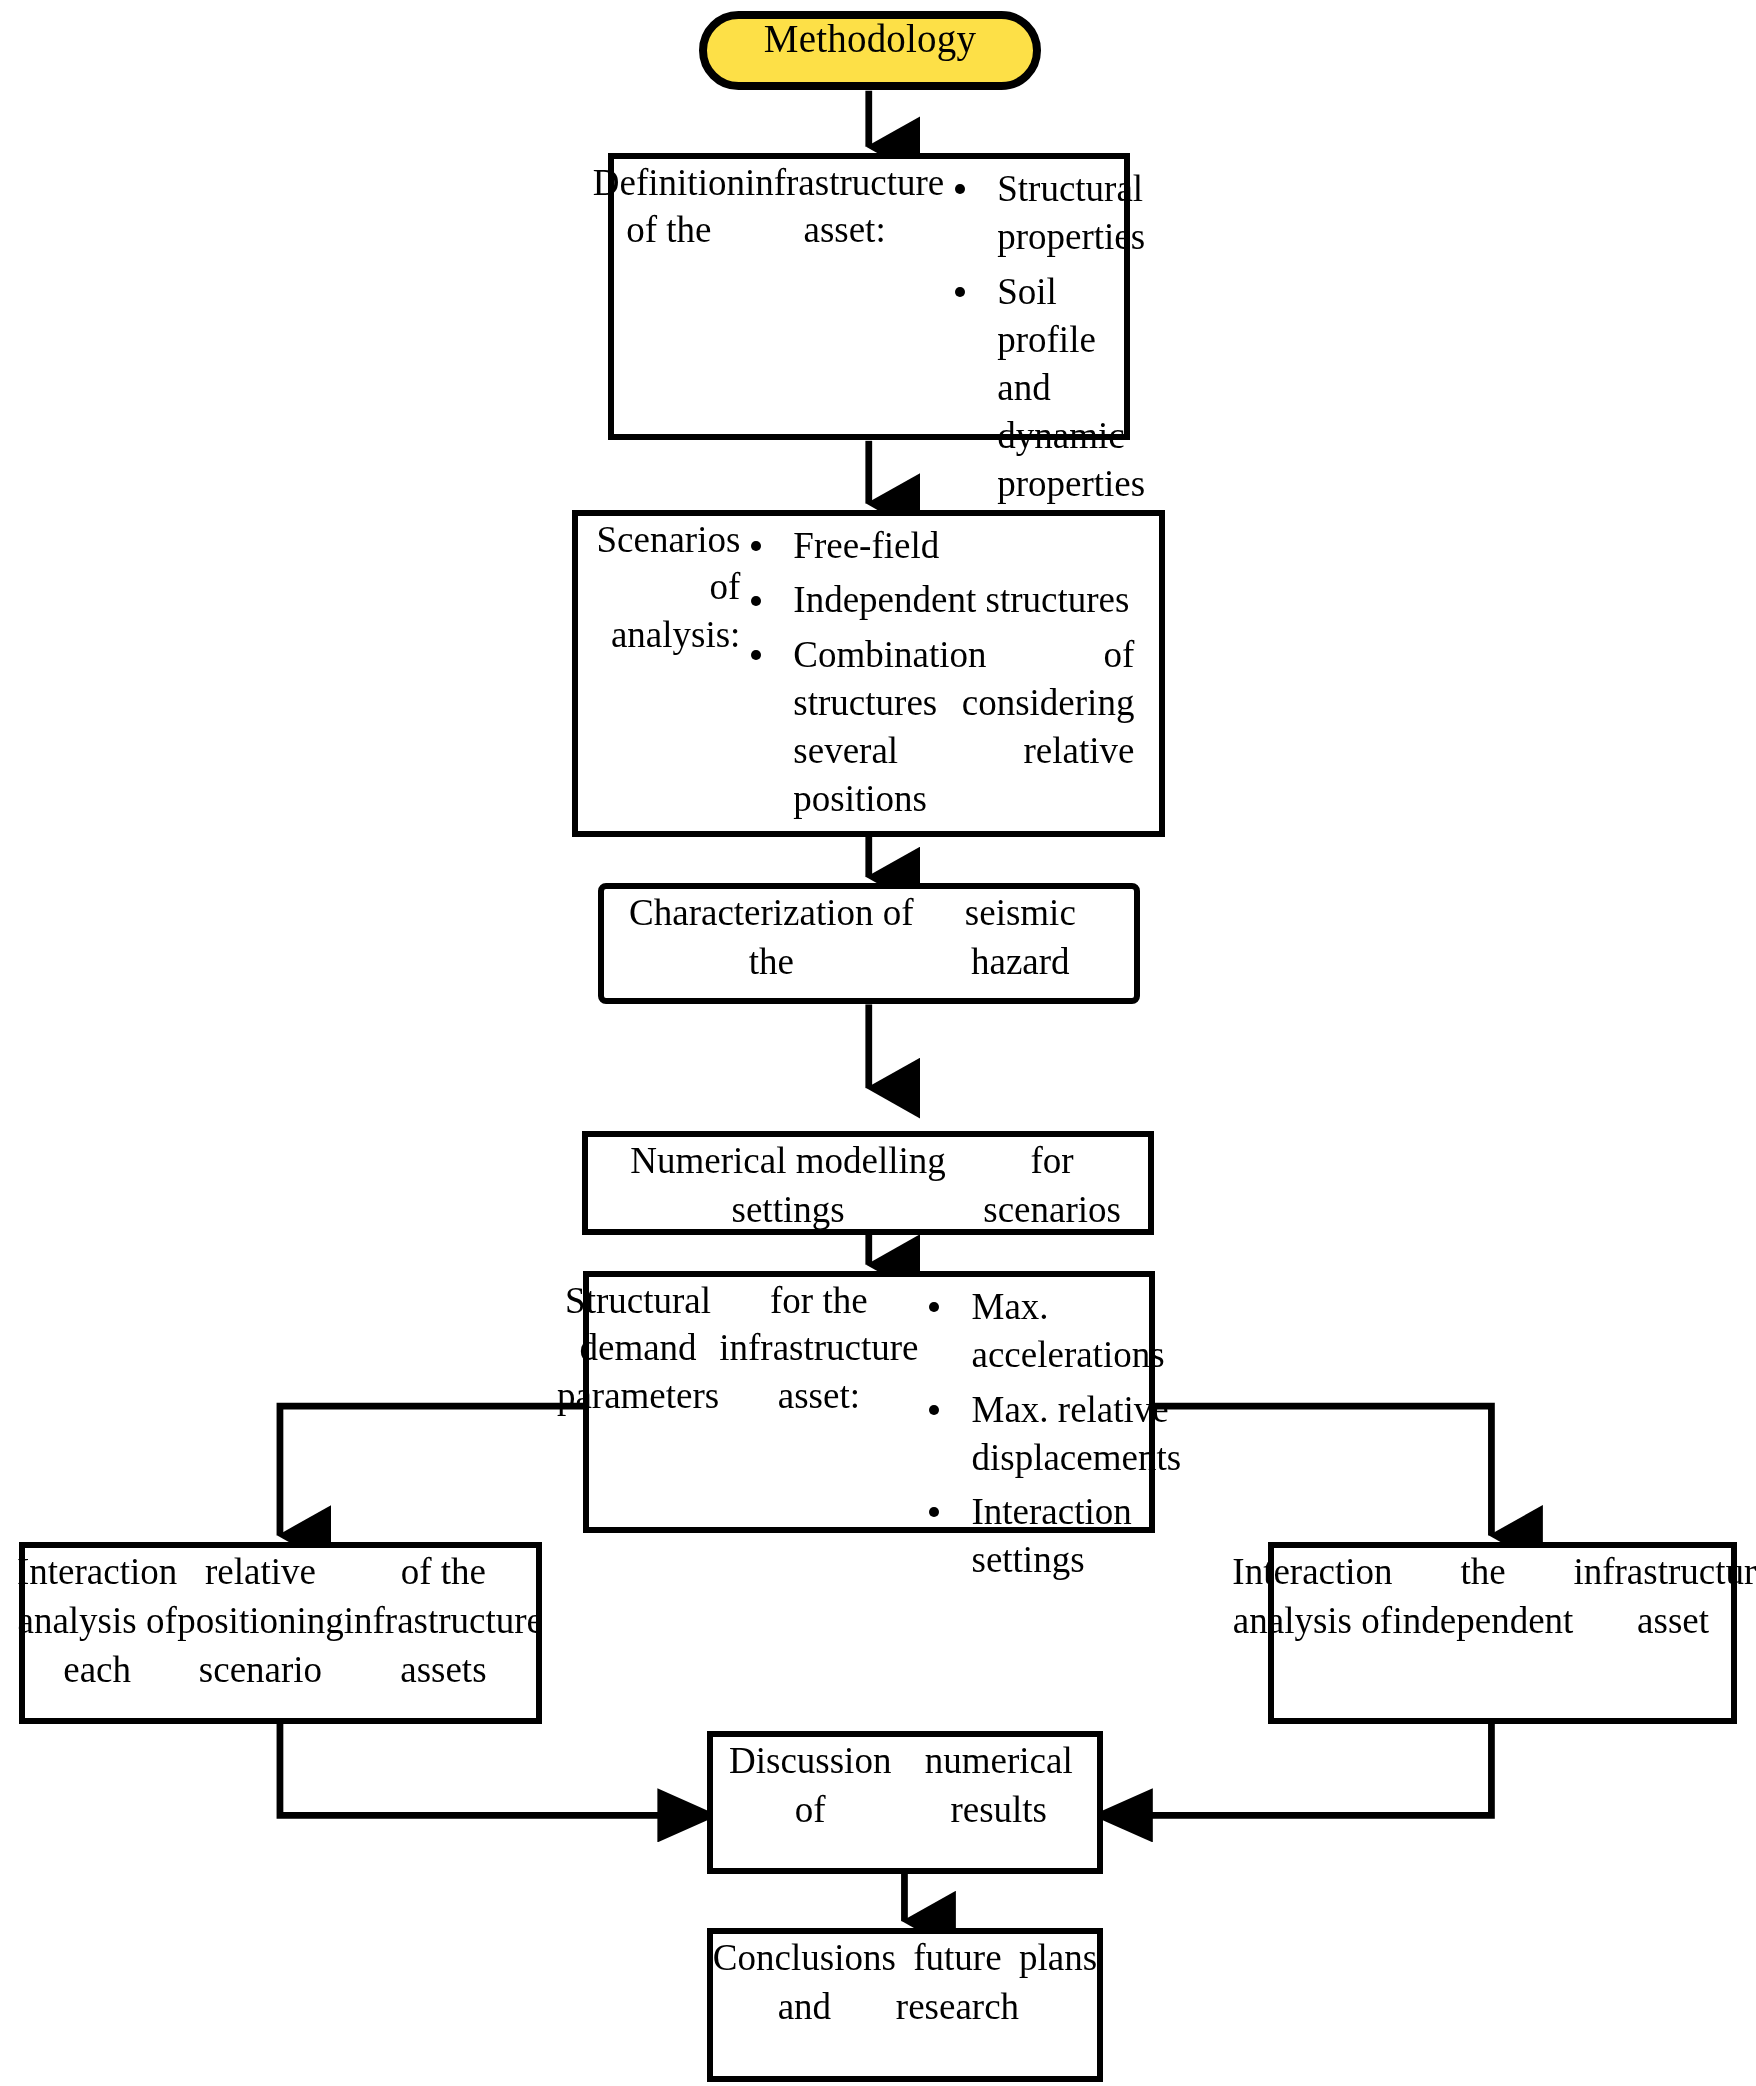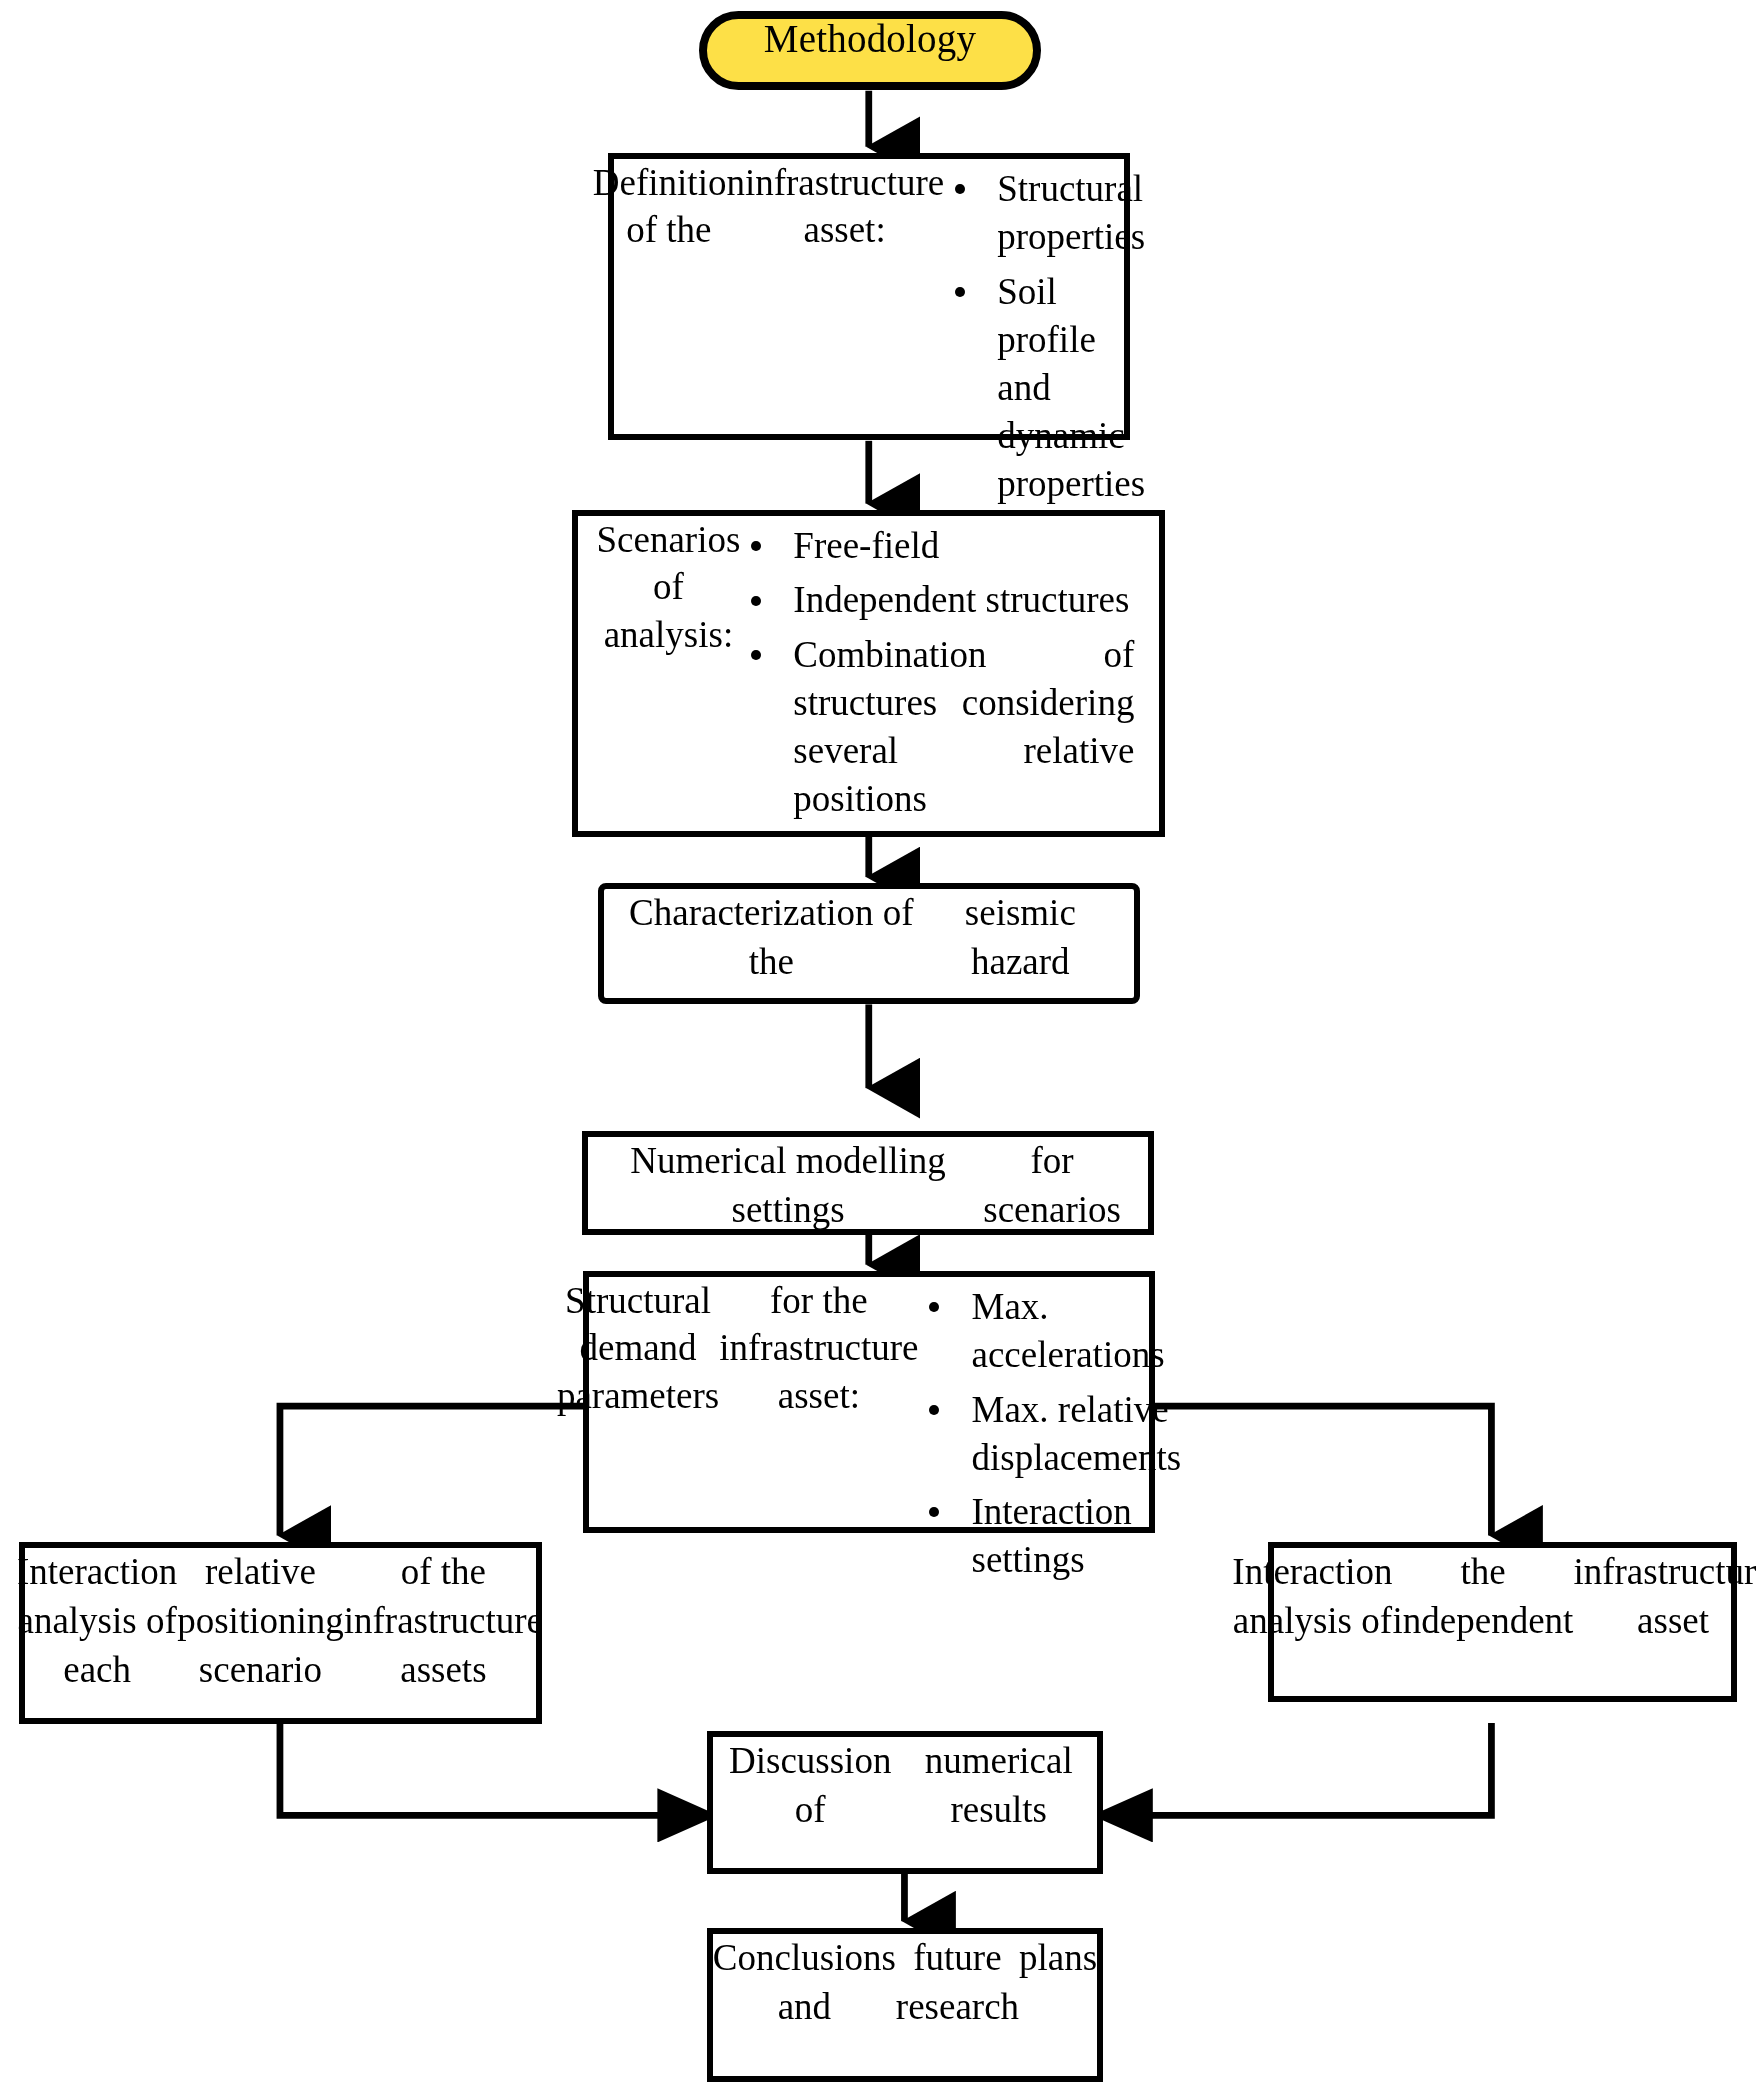--- a/index.html
+++ b/index.html
@@ -50,21 +50,21 @@
     letter-spacing: 0.2px;
   }
   .head-line {
     font-size: 37px;
     line-height: 1.28;
     text-align: center;
   }
   .head-line-left {
     font-size: 37px;
     line-height: 1.28;
-    text-align: center;
+    text-align: right;
   }
   .body-line {
     font-size: 37px;
     line-height: 1.32;
     text-align: center;
   }
   ul.bullets {
     list-style: none;
     margin: 0;
     padding: 0;
@@ -218,21 +218,21 @@
       </li>
     </ul>
   </div>
 
   <div class="node pad-c" style="left:18.5px; top:1542px; width:523px; height:182px;">
     <div class="body-line">Interaction analysis of each</div>
     <div class="body-line">relative positioning scenario</div>
     <div class="body-line">of the infrastructure assets</div>
   </div>
 
-  <div class="node pad-c" style="left:1268px; top:1542px; width:469px; height:160px;">
+  <div class="node pad-c" style="left:1268px; top:1542px; width:469px; height:182px;">
     <div class="body-line">Interaction analysis of</div>
     <div class="body-line">the independent</div>
     <div class="body-line">infrastructure asset</div>
   </div>
 
   <div class="node pad-c" style="left:707px; top:1731px; width:396px; height:143px;gap:25px;">
     <div class="body-line">Discussion of</div>
     <div class="body-line">numerical results</div>
   </div>
 

